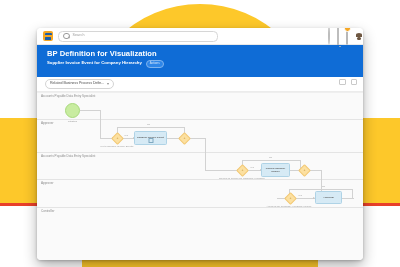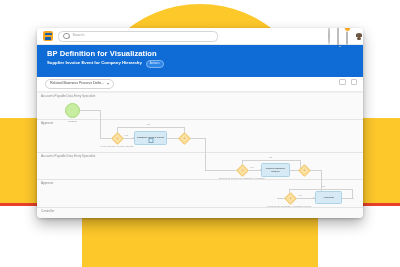--- a/index.html
+++ b/index.html
@@ -52,21 +52,21 @@
   }
   .red-stripe.left  { left: 0px;  width: 116px; }
   .red-stripe.right { right: 0px; width: 116px; }
 
   
   #window {
     position: absolute;
     left: 37px;
     top: 28px;
     width: 326px;
-    height: 190px;
+    height: 232px;
     background: #ffffff;
     border-radius: 4px;
     box-shadow: 0 6px 14px rgba(0,0,0,0.30), 0 1px 3px rgba(0,0,0,0.22);
     overflow: hidden;
     z-index: 5;
     display: flex;
     flex-direction: column;
   }
 
   

